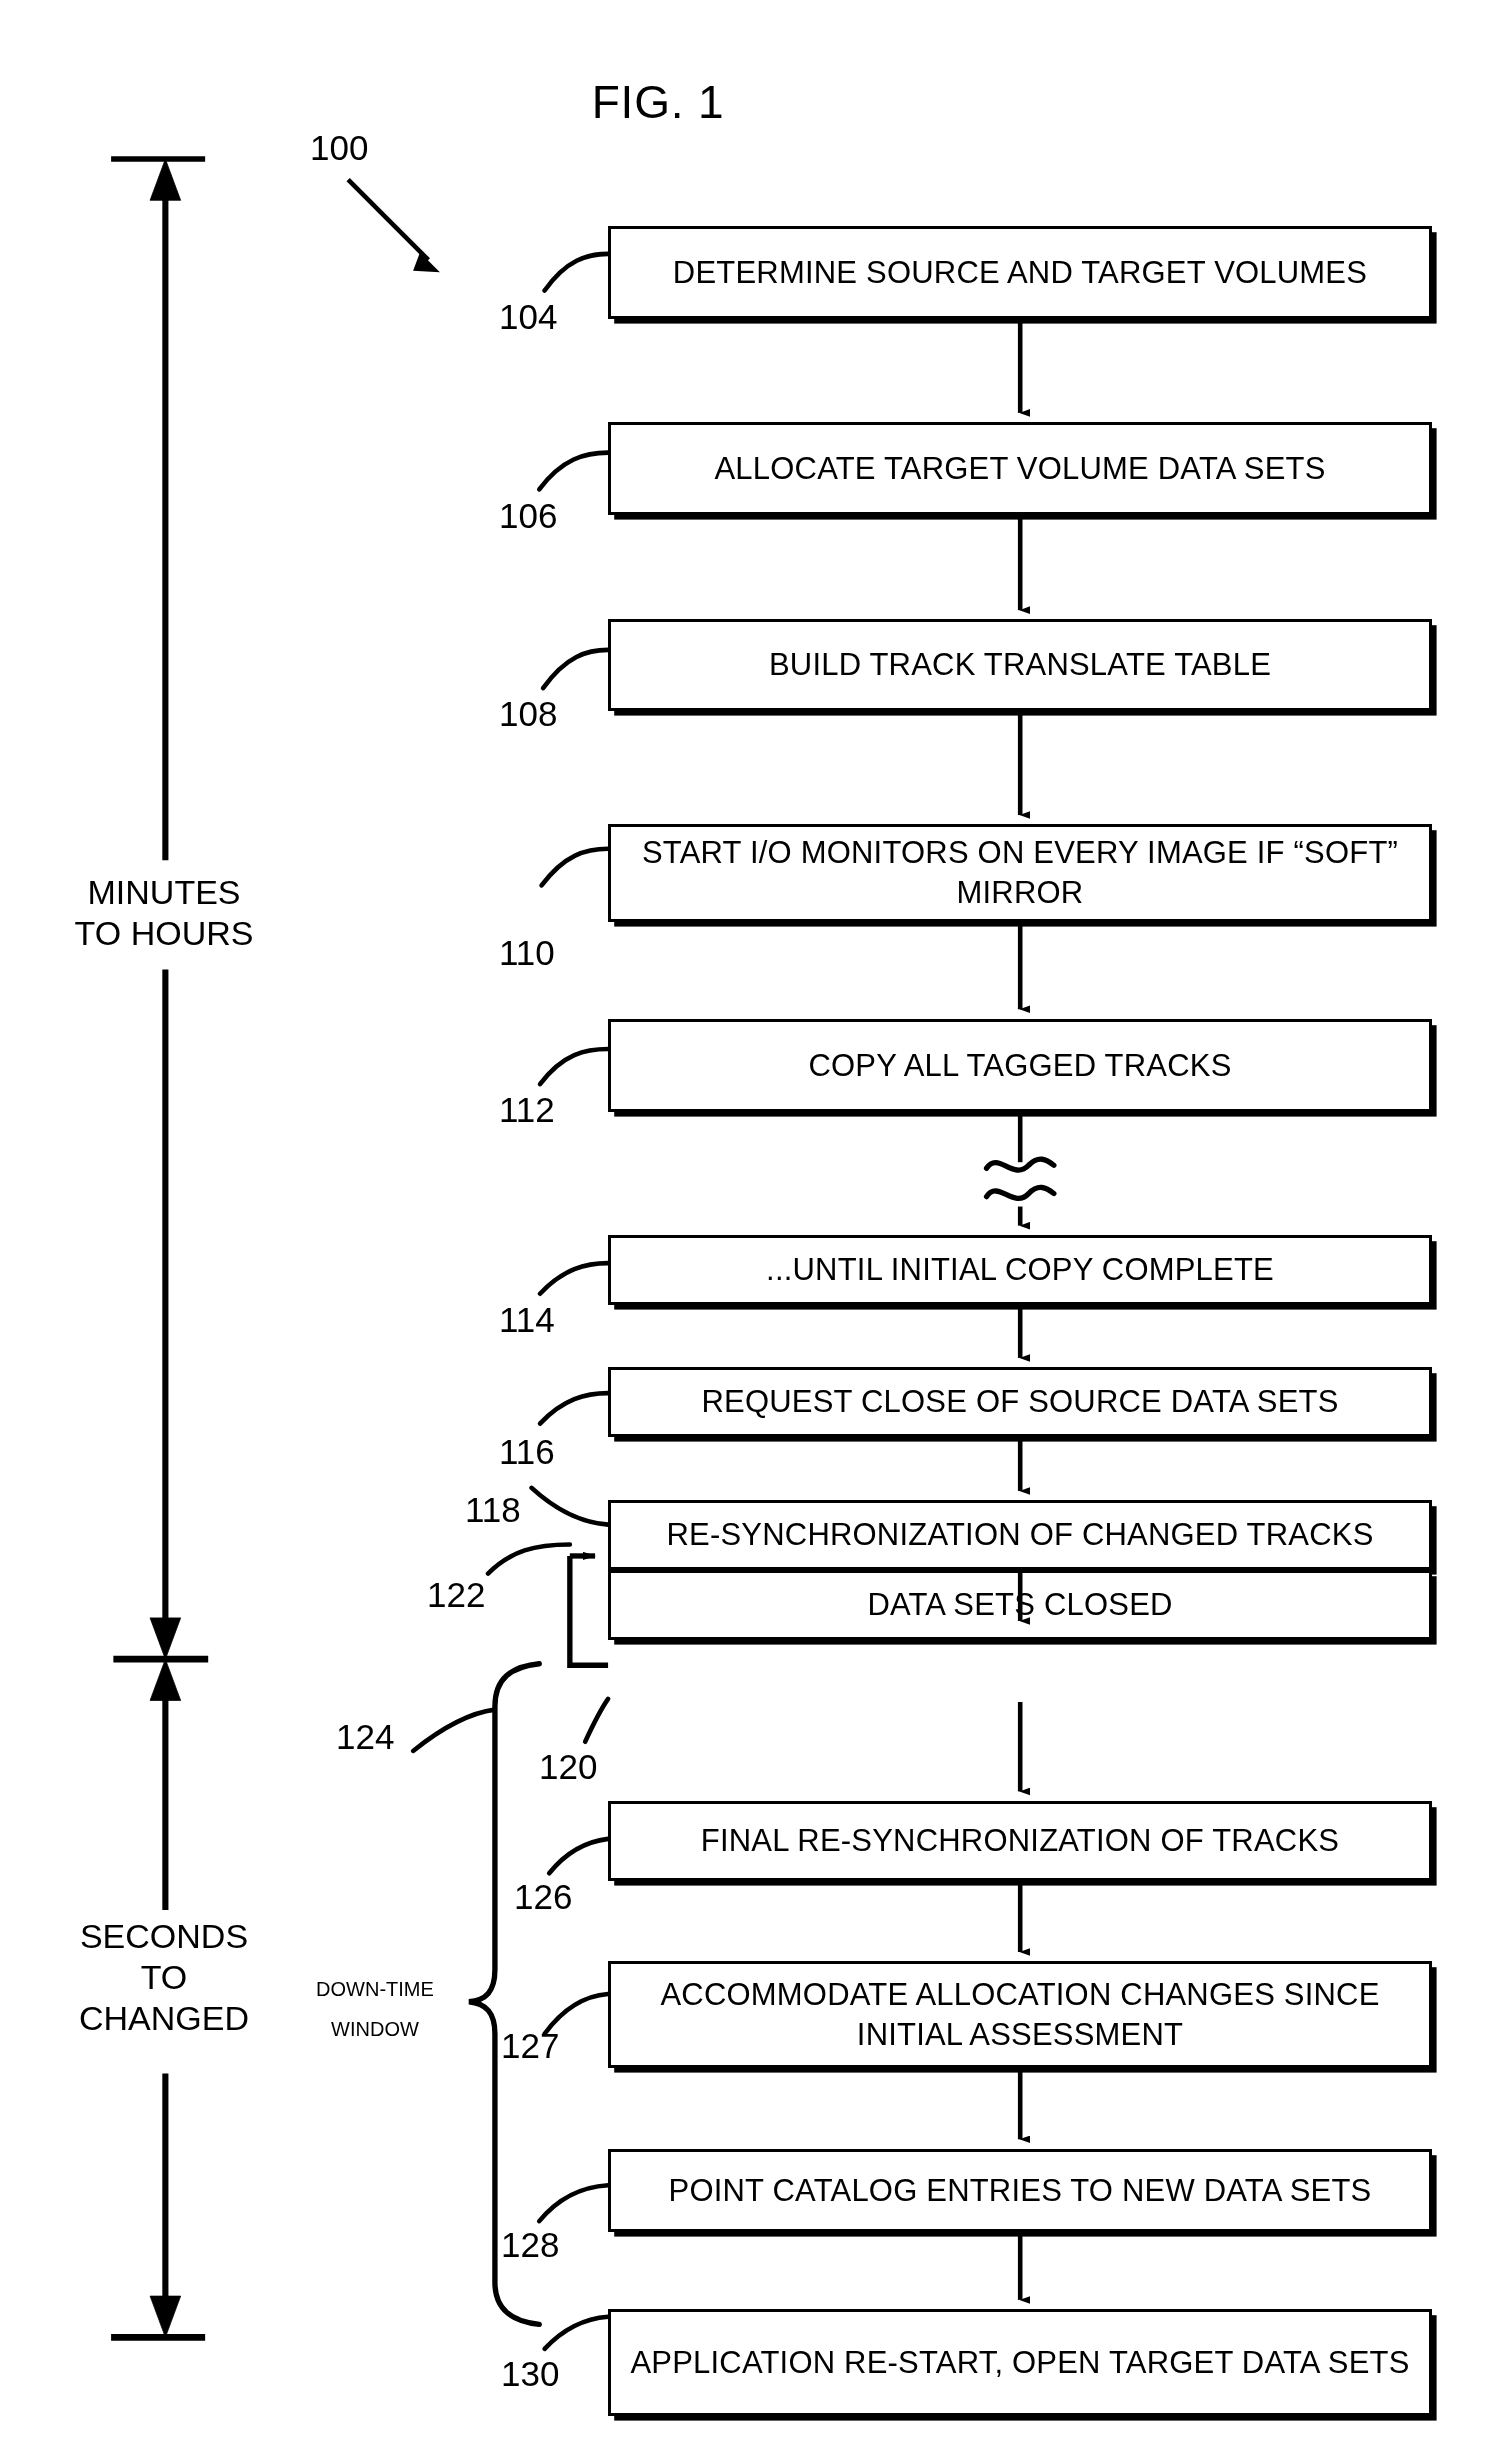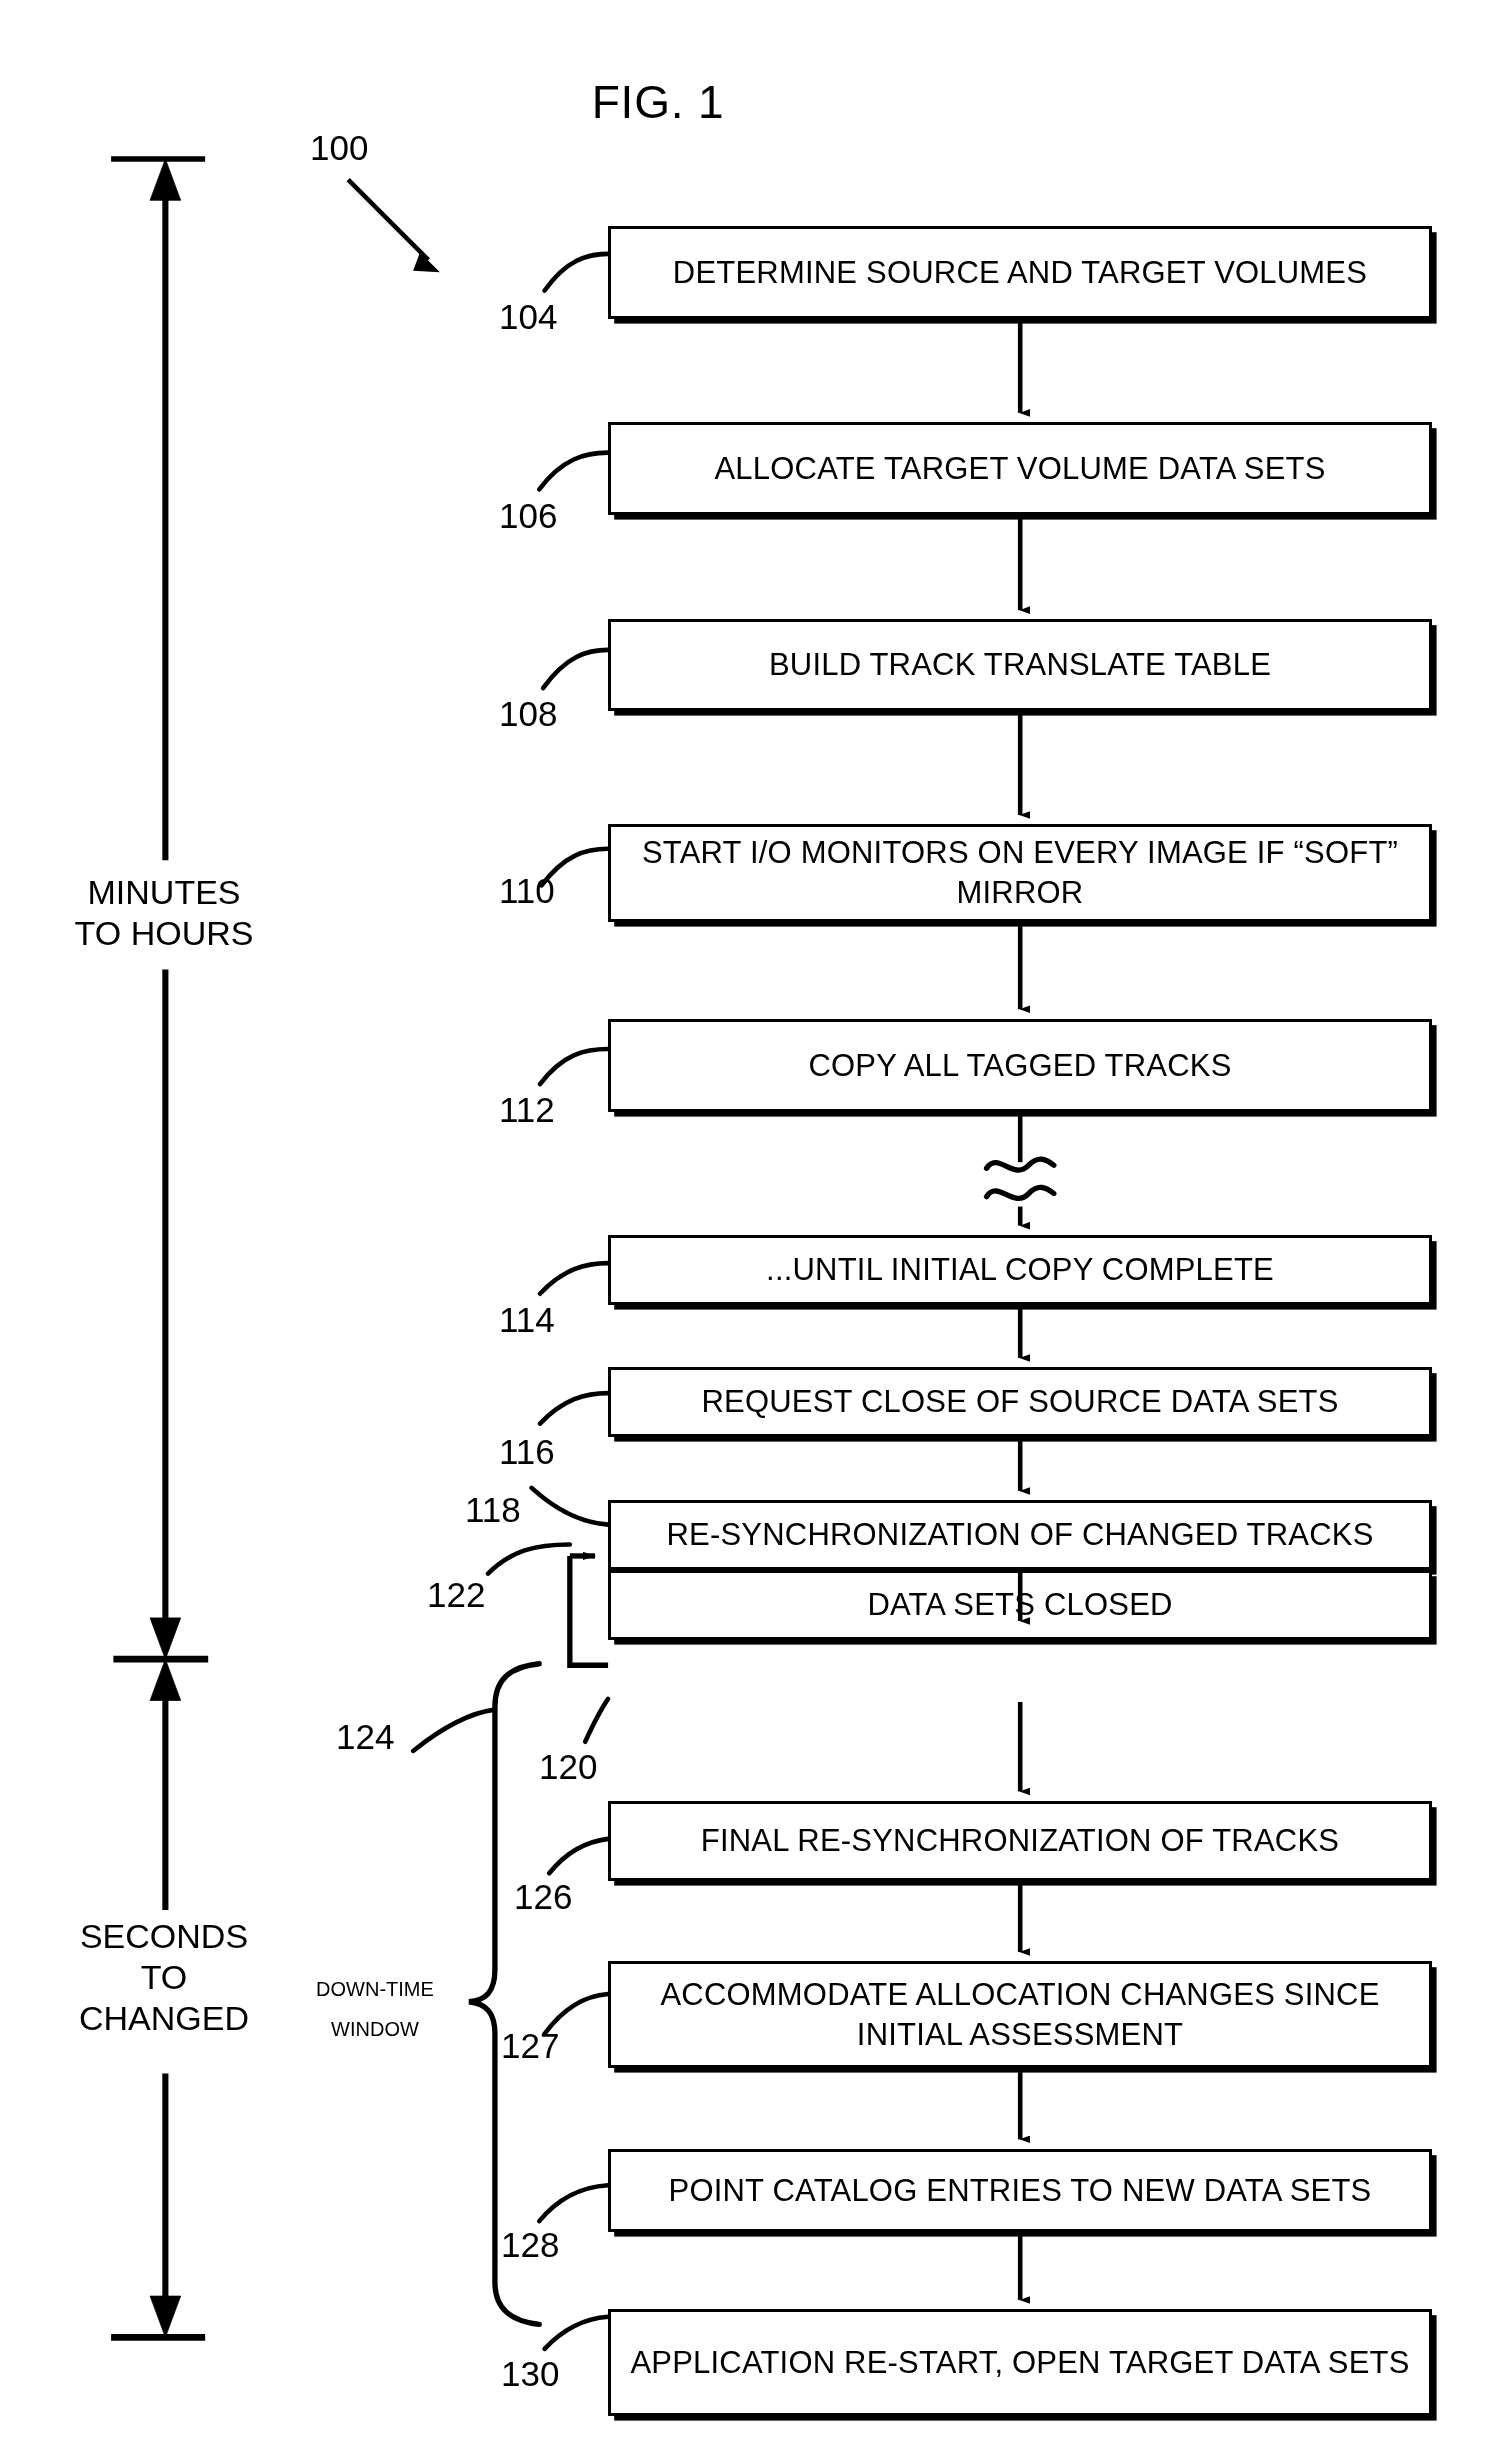--- a/index.html
+++ b/index.html
@@ -100,21 +100,21 @@
   <div class="ref-num" style="left:499px; top:496px;">106</div>
 
   <div class="flow-box" style="left:608px; top:619px; width:824px; height:92px;">
     <span>BUILD TRACK TRANSLATE TABLE</span>
   </div>
   <div class="ref-num" style="left:499px; top:694px;">108</div>
 
   <div class="flow-box" style="left:608px; top:824px; width:824px; height:98px;">
     <span>START I/O MONITORS ON EVERY IMAGE IF “SOFT” MIRROR</span>
   </div>
-  <div class="ref-num" style="left:499px; top:871px;text-align:center;">110</div>
+  <div class="ref-num" style="left:499px; top:933px;text-align:center;">110</div>
 
   <div class="flow-box" style="left:608px; top:1019px; width:824px; height:93px;">
     <span>COPY ALL TAGGED TRACKS</span>
   </div>
   <div class="ref-num" style="left:499px; top:1090px;">112</div>
 
   <div class="flow-box" style="left:608px; top:1235px; width:824px; height:70px;">
     <span>...UNTIL INITIAL COPY COMPLETE</span>
   </div>
   <div class="ref-num" style="left:499px; top:1300px;">114</div>

